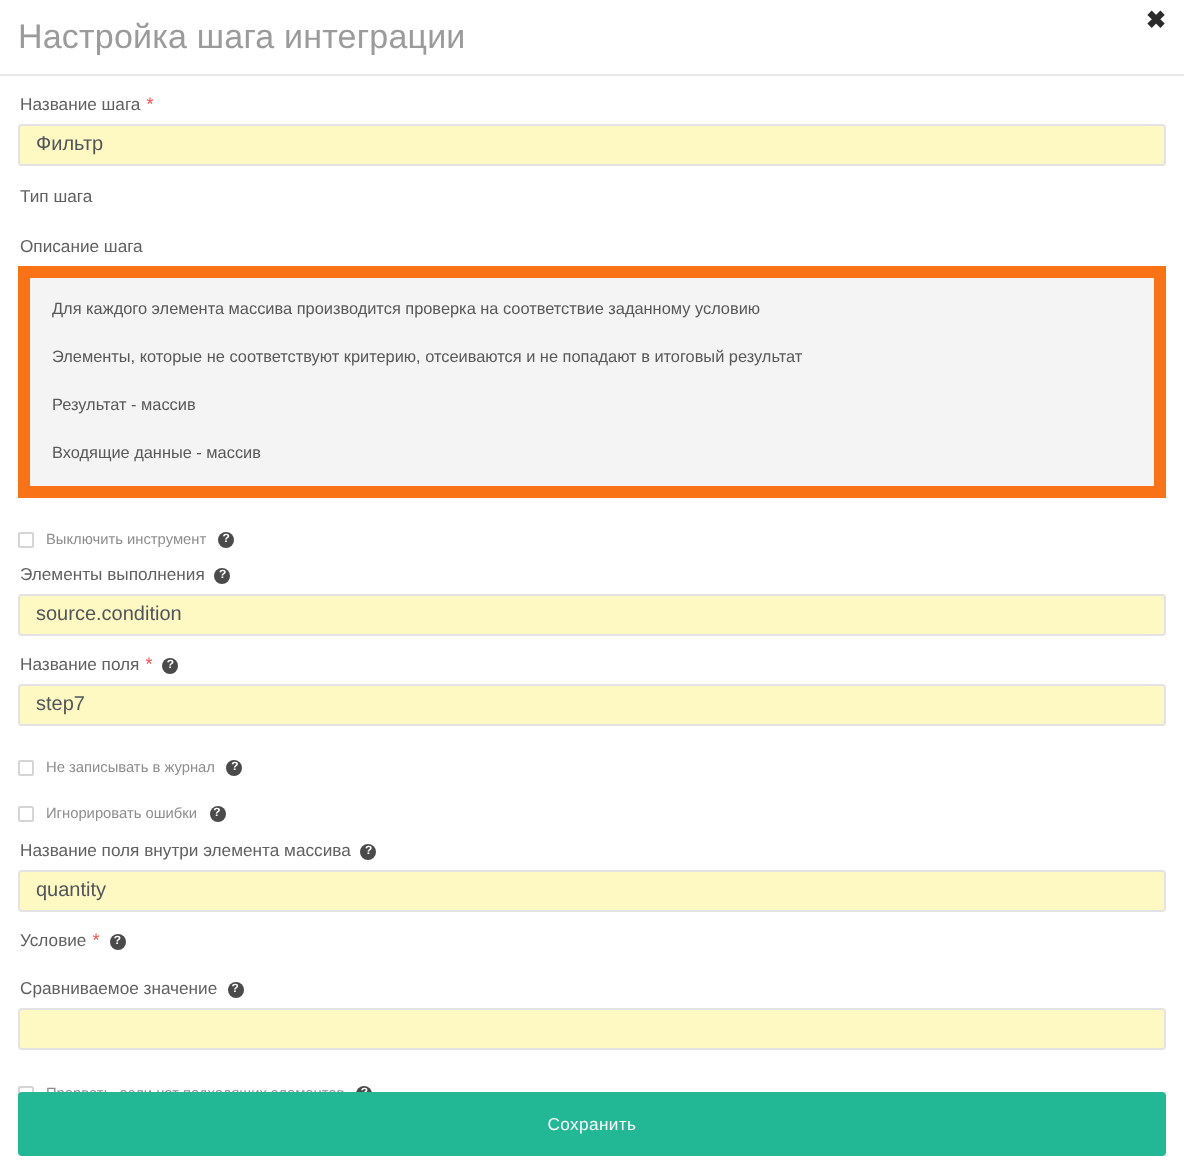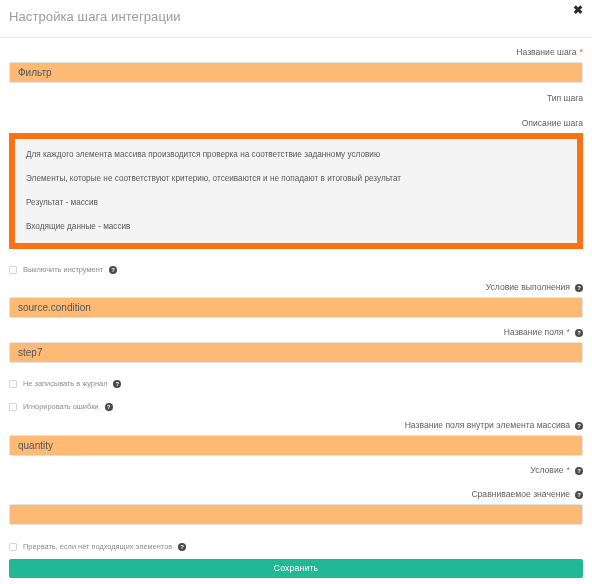--- a/index.html
+++ b/index.html
@@ -20,21 +20,21 @@
   
   .modal-header {
     position: relative;
     height: 38px;
     border-bottom: 1px solid #e7e7e7;
   }
   .modal-title {
     position: absolute;
     left: 9px;
     top: 9px;
-    font-size: 13px;
+    font-size: 17px;
     font-weight: 400;
     color: #9b9b9b;
     letter-spacing: 0.1px;
     white-space: nowrap;
   }
   .close-button {
     position: absolute;
     right: 7px;
     top: 3px;
     width: 14px;
@@ -56,21 +56,20 @@
     margin-bottom: 0;
   }
   .field-label {
     font-size: 8.6px;
     color: #606060;
     line-height: 11px;
     margin: 0 0 4px 1px;
     display: flex;
     align-items: center;
     white-space: nowrap;
-    justify-content: flex-end;
   }
   .req-star {
     color: #ff4d4f;
     margin-left: 3px;
     font-size: 9px;
     line-height: 9px;
   }
   .help-icon {
     display: inline-block;
     width: 8px;
@@ -85,21 +84,21 @@
     font-weight: bold;
     cursor: pointer;
     flex: none;
   }
 
   .text-input {
     width: 100%;
     height: 21px;
     border: 1px solid #e3e3e3;
     border-radius: 2px;
-    background: #fdba74;
+    background: #fef9c3;
     font-family: "Liberation Sans", sans-serif;
     font-size: 10px;
     color: #50555c;
     padding: 0 8px;
     outline: none;
     display: block;
   }
   .text-input::placeholder { color: #b9b9b9; }
 
   .select-wrap {
@@ -177,21 +176,21 @@
     line-height: 9px;
   }
   .checkbox-row .help-icon { margin-left: 6px; }
 
   
   .save-button {
     position: absolute;
     left: 9px;
     right: 9px;
     bottom: 6px;
-    height: 19px;
+    height: 32px;
     background: #22b795;
     color: #ffffff;
     border: none;
     border-radius: 2px;
     font-family: "Liberation Sans", sans-serif;
     font-size: 8.6px;
     letter-spacing: 0.2px;
     cursor: pointer;
     text-align: center;
     line-height: 19px;
@@ -249,21 +248,21 @@
   <div class="checkbox-row">
     <span class="checkbox-box"></span>
     <span class="checkbox-label">Выключить инструмент</span>
     <span class="help-icon">?</span>
   </div>
 
   <div class="sp-8"></div>
 
   <div class="field-block">
     <div class="field-label">
-      <span>Условие выполнения</span>
+      <span>Элементы выполнения</span>
       <span class="help-icon">?</span>
     </div>
     <input class="text-input" type="text" value="source.condition" style="">
   </div>
 
   <div class="sp-9"></div>
 
   <div class="field-block">
     <div class="field-label">
       <span>Название поля</span>

